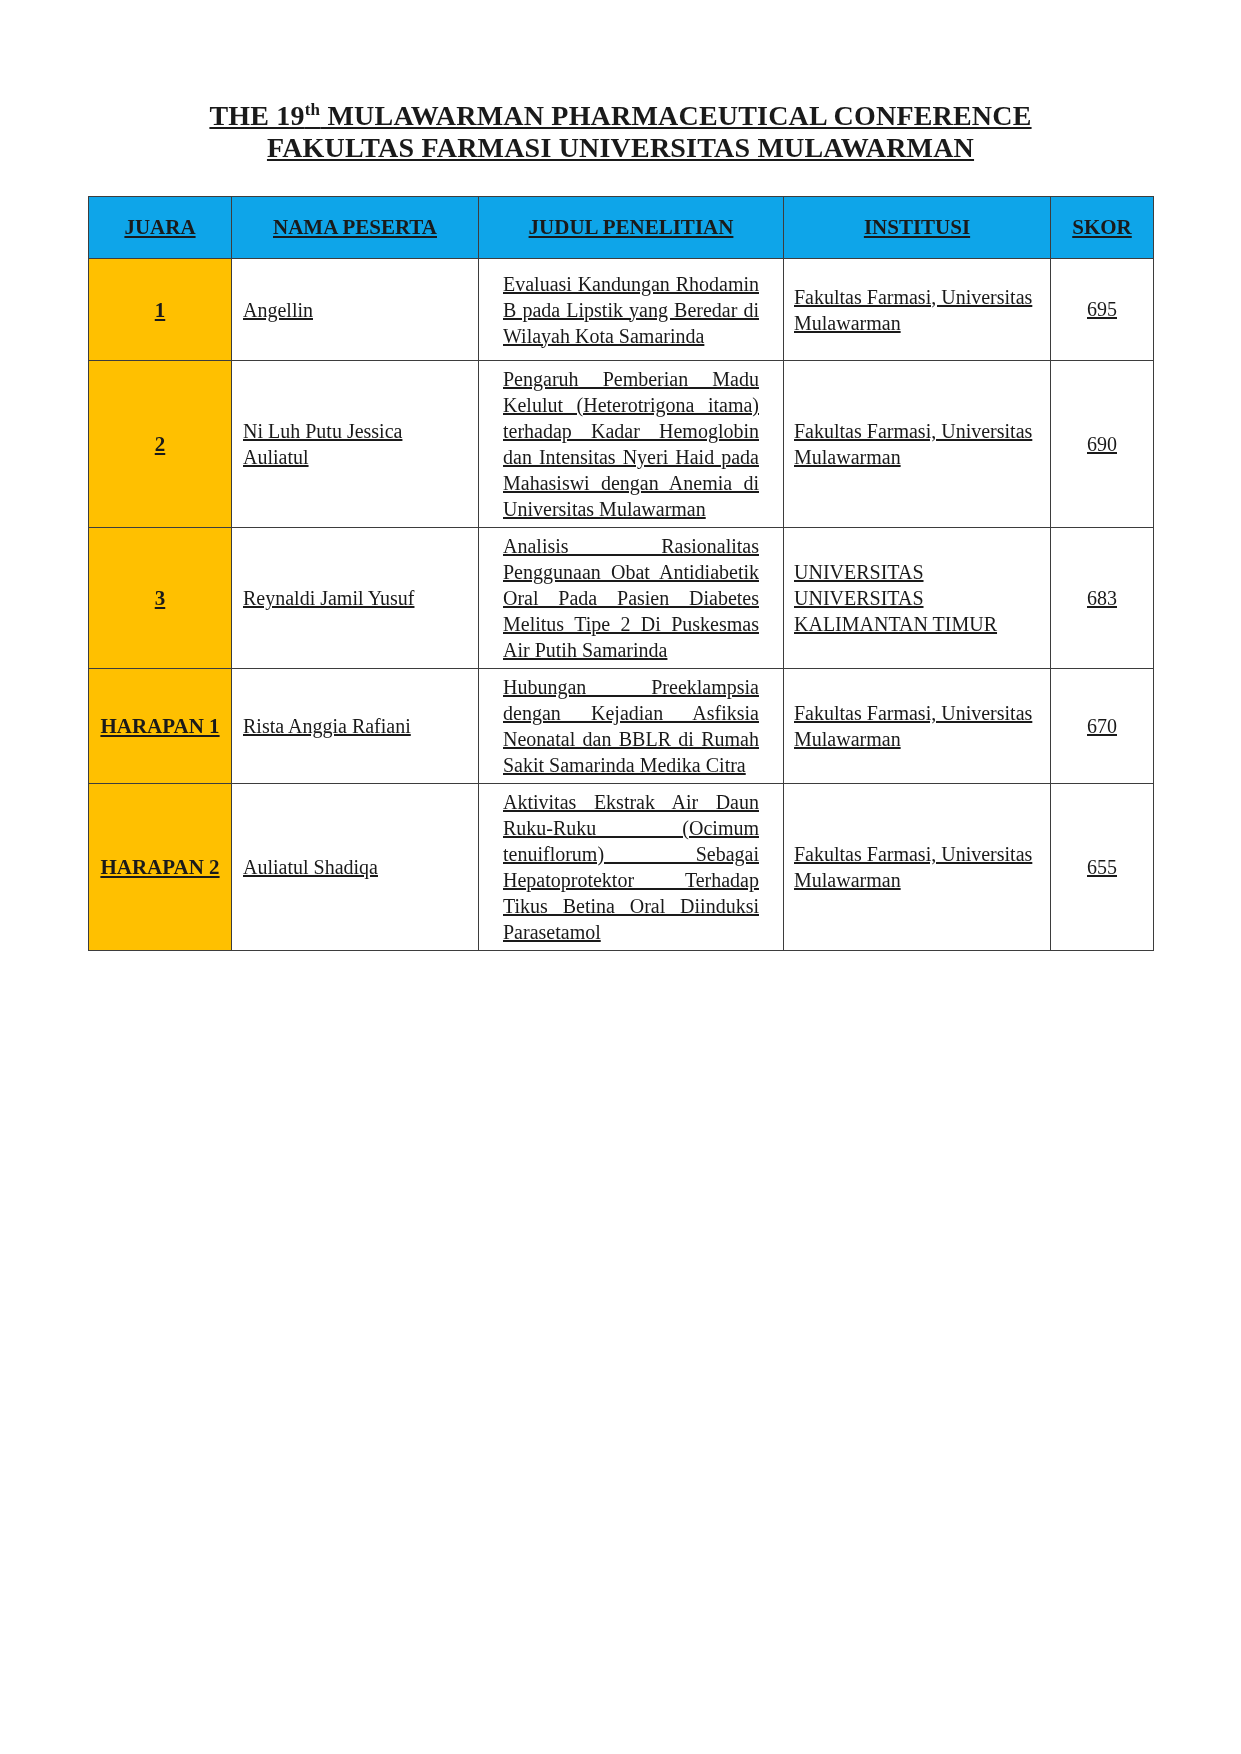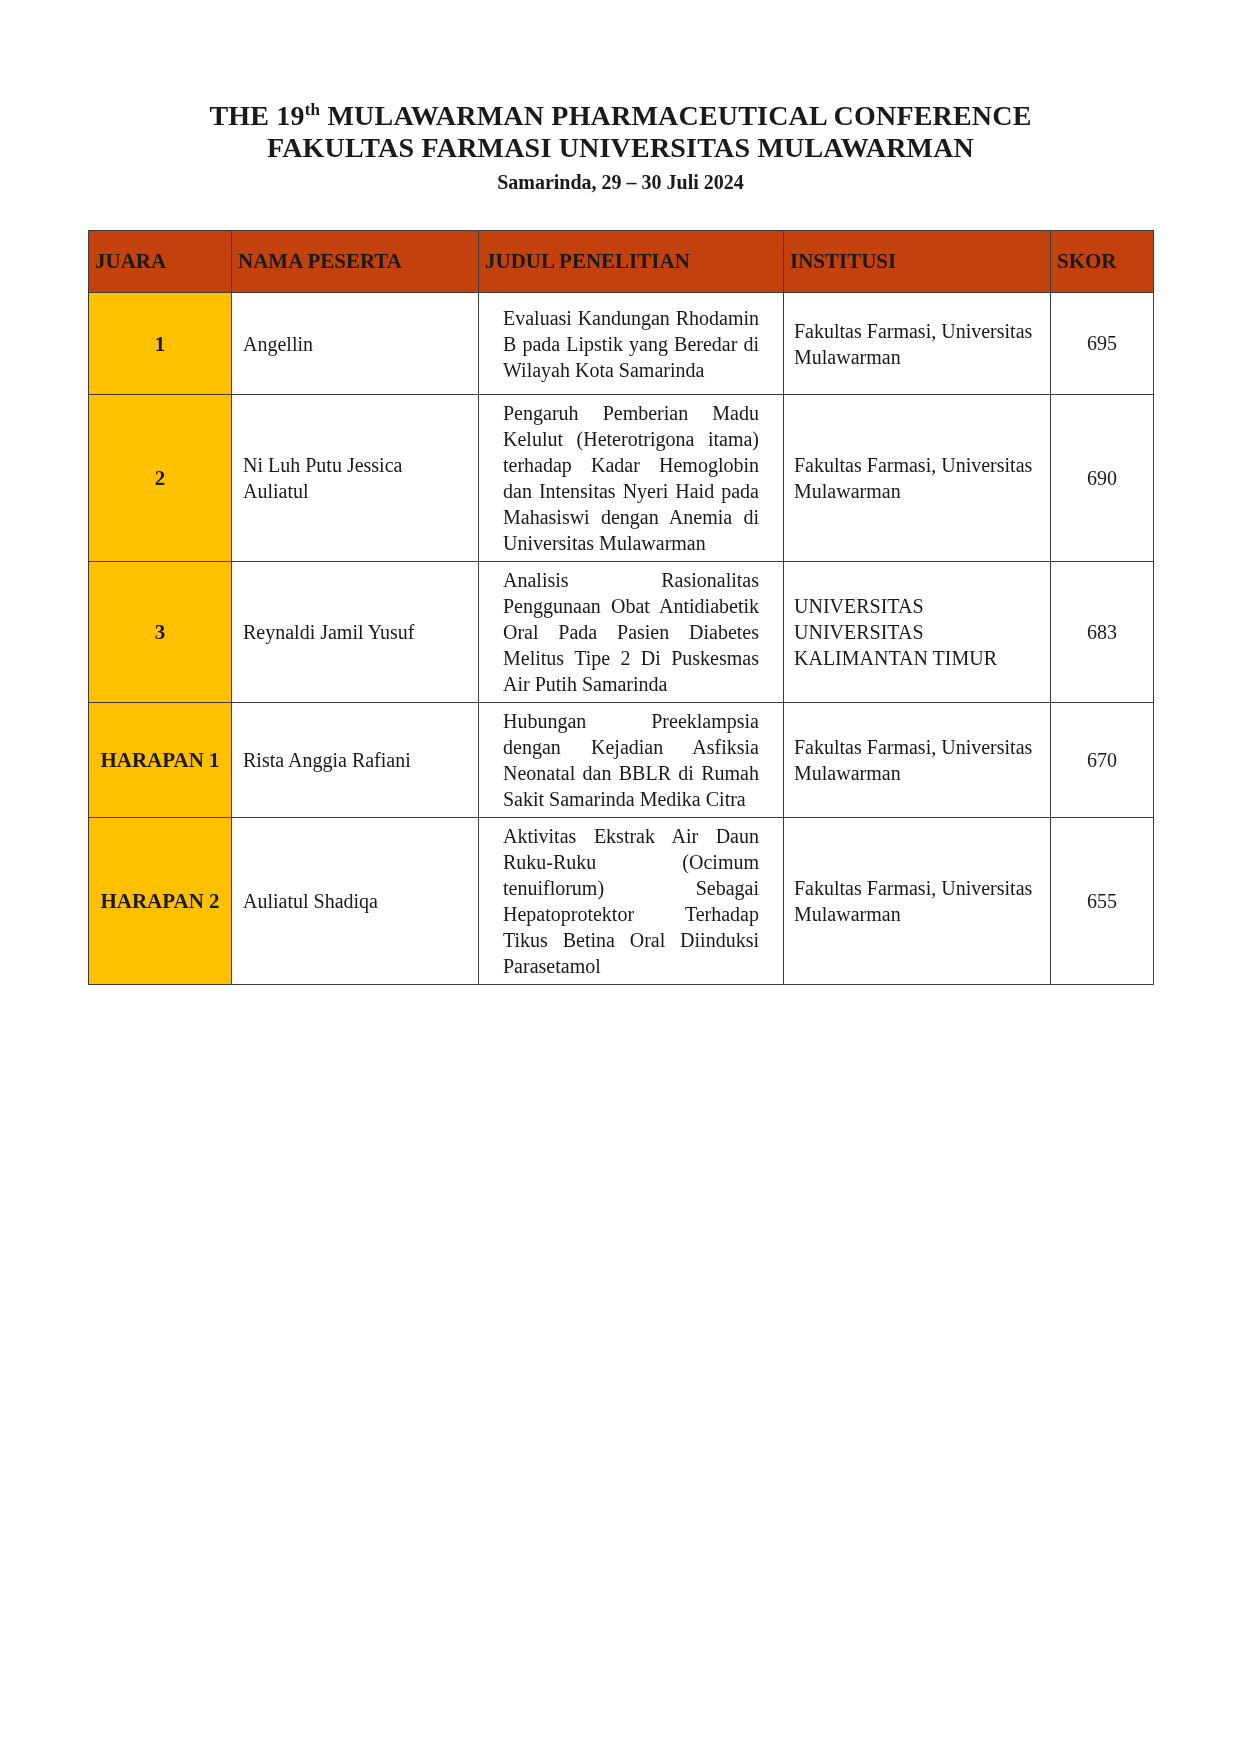--- a/index.html
+++ b/index.html
@@ -8,20 +8,21 @@
     background: #ffffff;
     font-family: "Liberation Serif", "DejaVu Serif", serif;
     color: #1a1a1a;
     overflow-x: hidden;
   }
   .page {
     position: relative;
     width: 1241px;
     height: 1754px;
     background: #ffffff;
+    text-decoration: underline;
   }
   
   .doc-header {
     padding-top: 100px;
     text-align: center;
     line-height: 32px;
   }
   .title-line {
     font-size: 28px;
     font-weight: bold;
@@ -65,25 +66,25 @@
   table.winners col.c-nama  { width: 247px; }
   table.winners col.c-judul { width: 305px; }
   table.winners col.c-inst  { width: 267px; }
   table.winners col.c-skor  { width: 103px; }
 
   table.winners th, table.winners td {
     border: 1px solid #3d3d3d;
     vertical-align: middle;
   }
   table.winners th {
-    background: #c2410c;
+    background: #0ea5e9;
     height: 62px;
     font-size: 21px;
     font-weight: bold;
-    text-align: left;
+    text-align: center;
     padding: 4px 6px;
   }
   td.rank {
     background: #FFC000;
     text-align: center;
     font-weight: bold;
     font-size: 21px;
     line-height: 26px;
     padding: 4px 10px;
   }
@@ -119,21 +120,20 @@
   tr.r5 td { height: 155px; }
 </style>
 </head>
 <body>
 
 <div class="page">
 
   <div class="doc-header">
     <div class="title-line"><span>THE 19</span><sup>th</sup><span> MULAWARMAN PHARMACEUTICAL CONFERENCE</span></div>
     <div class="title-line">FAKULTAS FARMASI UNIVERSITAS MULAWARMAN</div>
-    <div class="date-line">Samarinda, 29 – 30 Juli 2024</div>
   </div>
 
 
   <table class="winners">
     <colgroup>
       <col class="c-juara">
         <col class="c-nama">
         <col class="c-judul">
         <col class="c-inst">
         <col class="c-skor">

